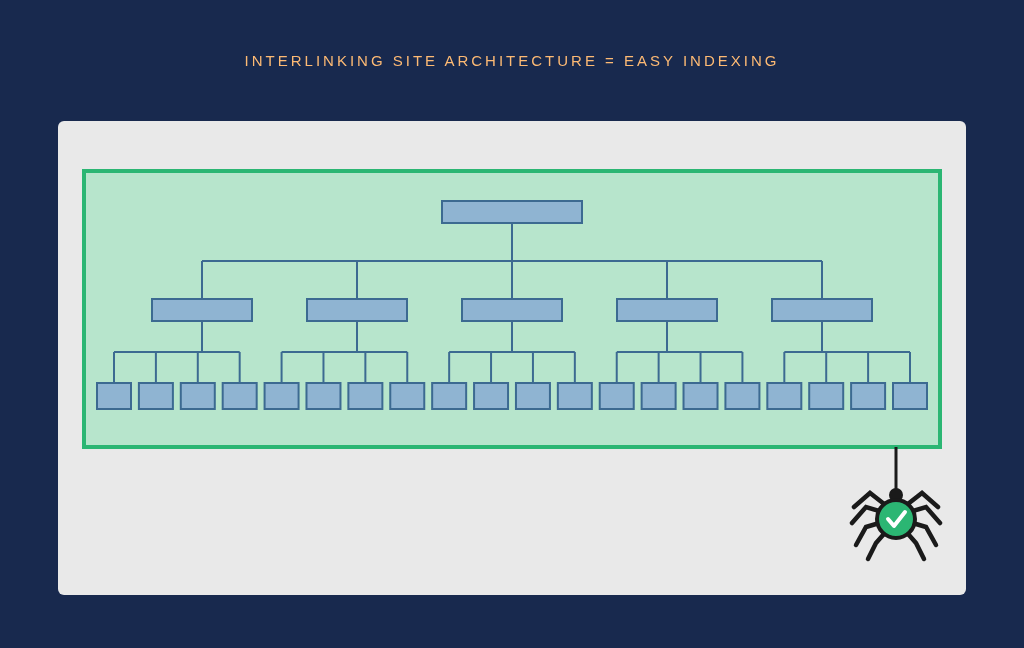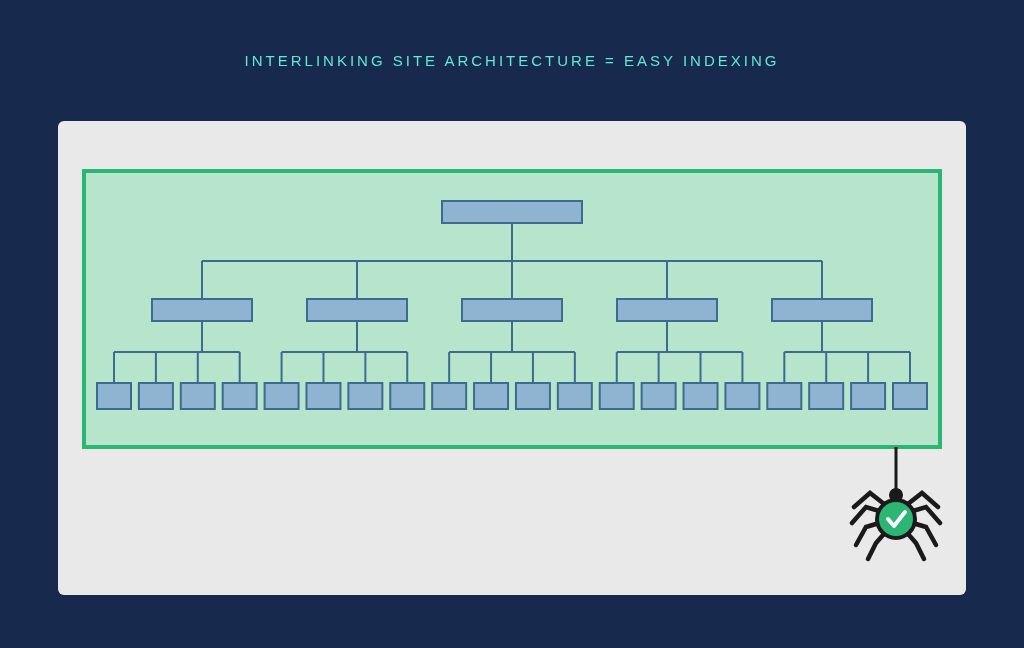--- a/index.html
+++ b/index.html
@@ -7,21 +7,21 @@
     padding: 0;
     width: 1024px;
     height: 648px;
     background: #18294e;
     font-family: "Helvetica Neue", Arial, sans-serif;
     overflow: hidden;
   }
   .title {
     width: 100%;
     text-align: center;
-    color: #5eead4;
+    color: #fdba74;
     font-size: 15px;
     letter-spacing: 3px;
     font-weight: 400;
     position: absolute;
     top: 52px;
     left: 0;
   }
   .panel {
     position: absolute;
     left: 58px;

